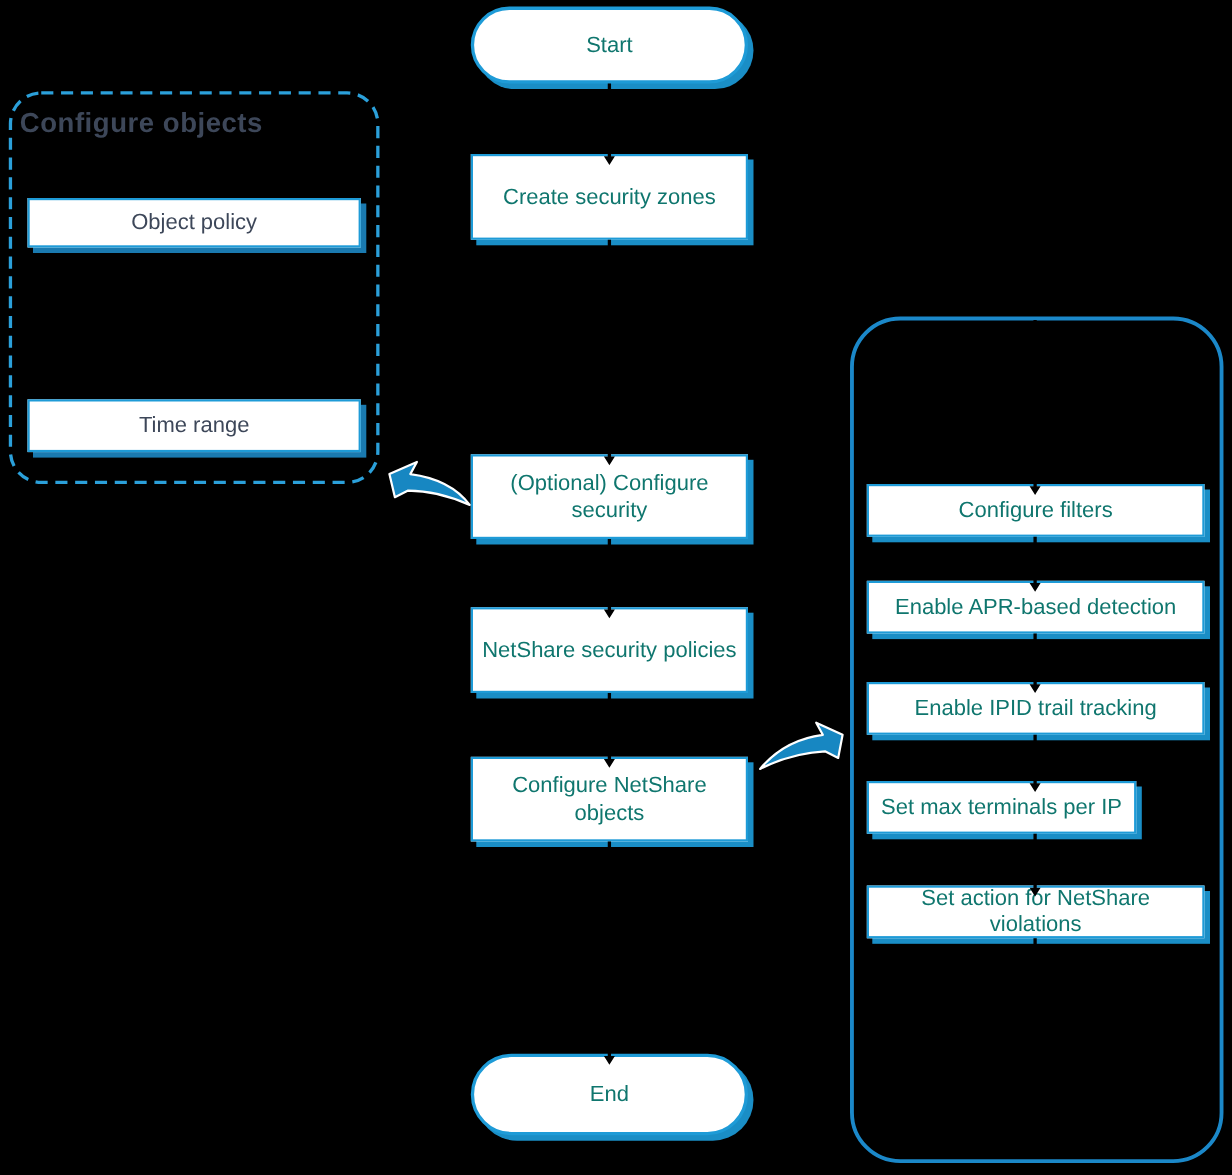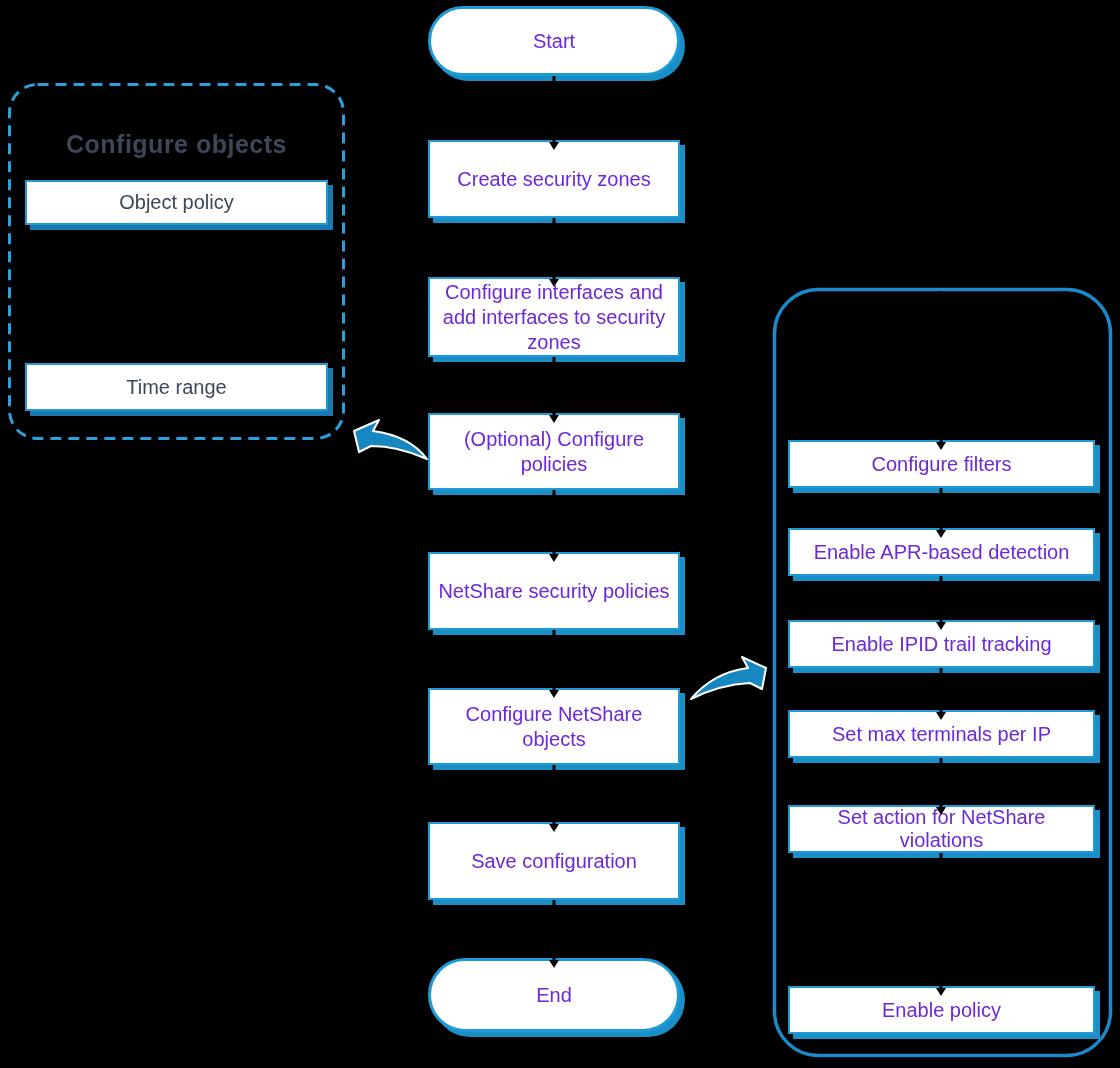--- a/index.html
+++ b/index.html
@@ -15,77 +15,74 @@
   html,body{margin:0;padding:0;background:var(--background);}
   .canvas{
     position:relative;width:1120px;height:1068px;background:var(--background);
     font-family:"Liberation Sans",sans-serif;overflow:hidden;
   }
   .node{
     position:absolute;box-sizing:border-box;background:#ffffff;
     border:2px solid var(--box-border-blue);
     box-shadow:5px 5px 0 var(--box-shadow-blue);
     display:flex;align-items:center;justify-content:center;text-align:center;
-    color:#6d28d9;font-size:20px;line-height:25px;padding:0 8px;
+    color:#0f766e;font-size:20px;line-height:25px;padding:0 8px;
   }
   .oval{border-radius:40px;border-width:3px;}
   .left-item{
     box-shadow:5px 5px 0 var(--left-shadow-blue);
     color:var(--slate-text);font-size:20px;padding:0 10px;
   }
   .right-item{font-size:20px;line-height:23px;padding:0 10px;}
   .panel-title{
     position:absolute;box-sizing:border-box;color:var(--slate-text);
-    font-size:25px;font-weight:bold;text-align:center;letter-spacing:0.5px;margin-top:32px;
+    font-size:25px;font-weight:bold;text-align:left;letter-spacing:0.5px;
   }
   .overlay{
     position:absolute;left:0;top:0;width:1120px;height:1068px;
     pointer-events:none;z-index:5;
   }
 </style>
 </head>
 <body>
 
 <div class="canvas">
 
   <div class="node oval" style="left:428px;top:6px;width:252px;height:70px">Start</div>
 
   <div class="node" style="left:428px;top:140px;width:252px;height:78px">Create security zones</div>
 
-  <div class="node" style="left:428px;top:277px;width:252px;height:80px">Configure interfaces and add interfaces to security zones</div>
 
-  <div class="node" style="left:428px;top:413px;width:252px;height:77px">(Optional) Configure policies</div>
+  <div class="node" style="left:428px;top:413px;width:252px;height:77px">(Optional) Configure security</div>
 
   <div class="node" style="left:428px;top:552px;width:252px;height:78px">NetShare security policies</div>
 
   <div class="node" style="left:428px;top:688px;width:252px;height:77px">Configure NetShare objects</div>
 
-  <div class="node" style="left:428px;top:822px;width:252px;height:78px">Save configuration</div>
 
   <div class="node oval" style="left:428px;top:958px;width:252px;height:74px">End</div>
 
   <div class="panel-title" style="left:18px;top:98px;width:317px">Configure objects</div>
 
   <div class="node left-item" style="left:25px;top:180px;width:303px;height:45px">Object policy</div>
 
   <div class="node left-item" style="left:25px;top:363px;width:303px;height:48px">Time range</div>
 
 
   <div class="node right-item" style="left:788px;top:440px;width:307px;height:48px">Configure filters</div>
 
   <div class="node right-item" style="left:788px;top:528px;width:307px;height:48px">Enable APR-based detection</div>
 
   <div class="node right-item" style="left:788px;top:620px;width:307px;height:48px">Enable IPID trail tracking</div>
 
-  <div class="node right-item" style="left:788px;top:710px;width:307px;height:48px">Set max terminals per IP</div>
+  <div class="node right-item" style="left:788px;top:710px;width:245px;height:48px">Set max terminals per IP</div>
 
   <div class="node right-item" style="left:788px;top:805px;width:307px;height:48px">Set action for NetShare violations</div>
 
 
-  <div class="node right-item" style="left:788px;top:986px;width:307px;height:48px">Enable policy</div>
 
   <svg class="overlay" viewBox="0 0 1120 1068">
 
     <rect x="9.5" y="84.5" width="334" height="354" rx="28" fill="none" stroke="var(--dash-blue)" stroke-width="3" stroke-dasharray="11 7"></rect>
 
     <rect x="774.5" y="289.5" width="336" height="766" rx="44" fill="none" stroke="var(--panel-blue)" stroke-width="3.5"></rect>
 
     <path d="M554 76V146 M554 218V283 M554 357V419 M554 490V558 M554 630V694 M554 765V828 M554 900V964
              M941 291V356 M941 398V446 M941 488V534 M941 576V626 M941 668V716 M941 758V811 M941 853V899 M941 941V992" stroke="#000000" stroke-width="3" fill="none"></path>
     <path d="M549 142L559 142L554 150Z M549 279L559 279L554 287Z M549 415L559 415L554 423Z

